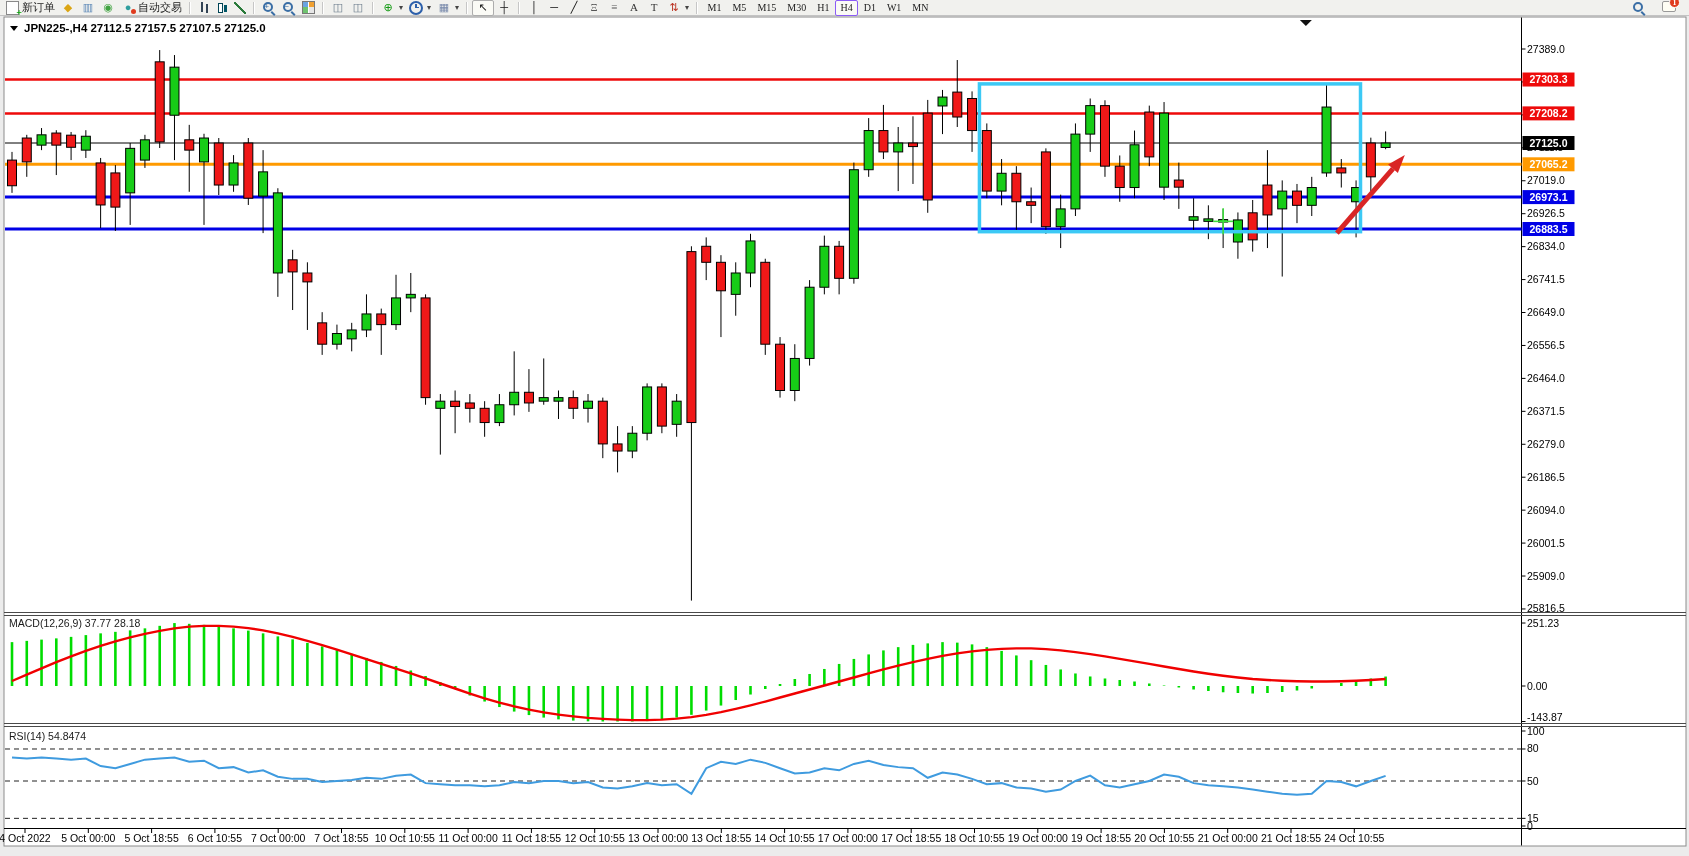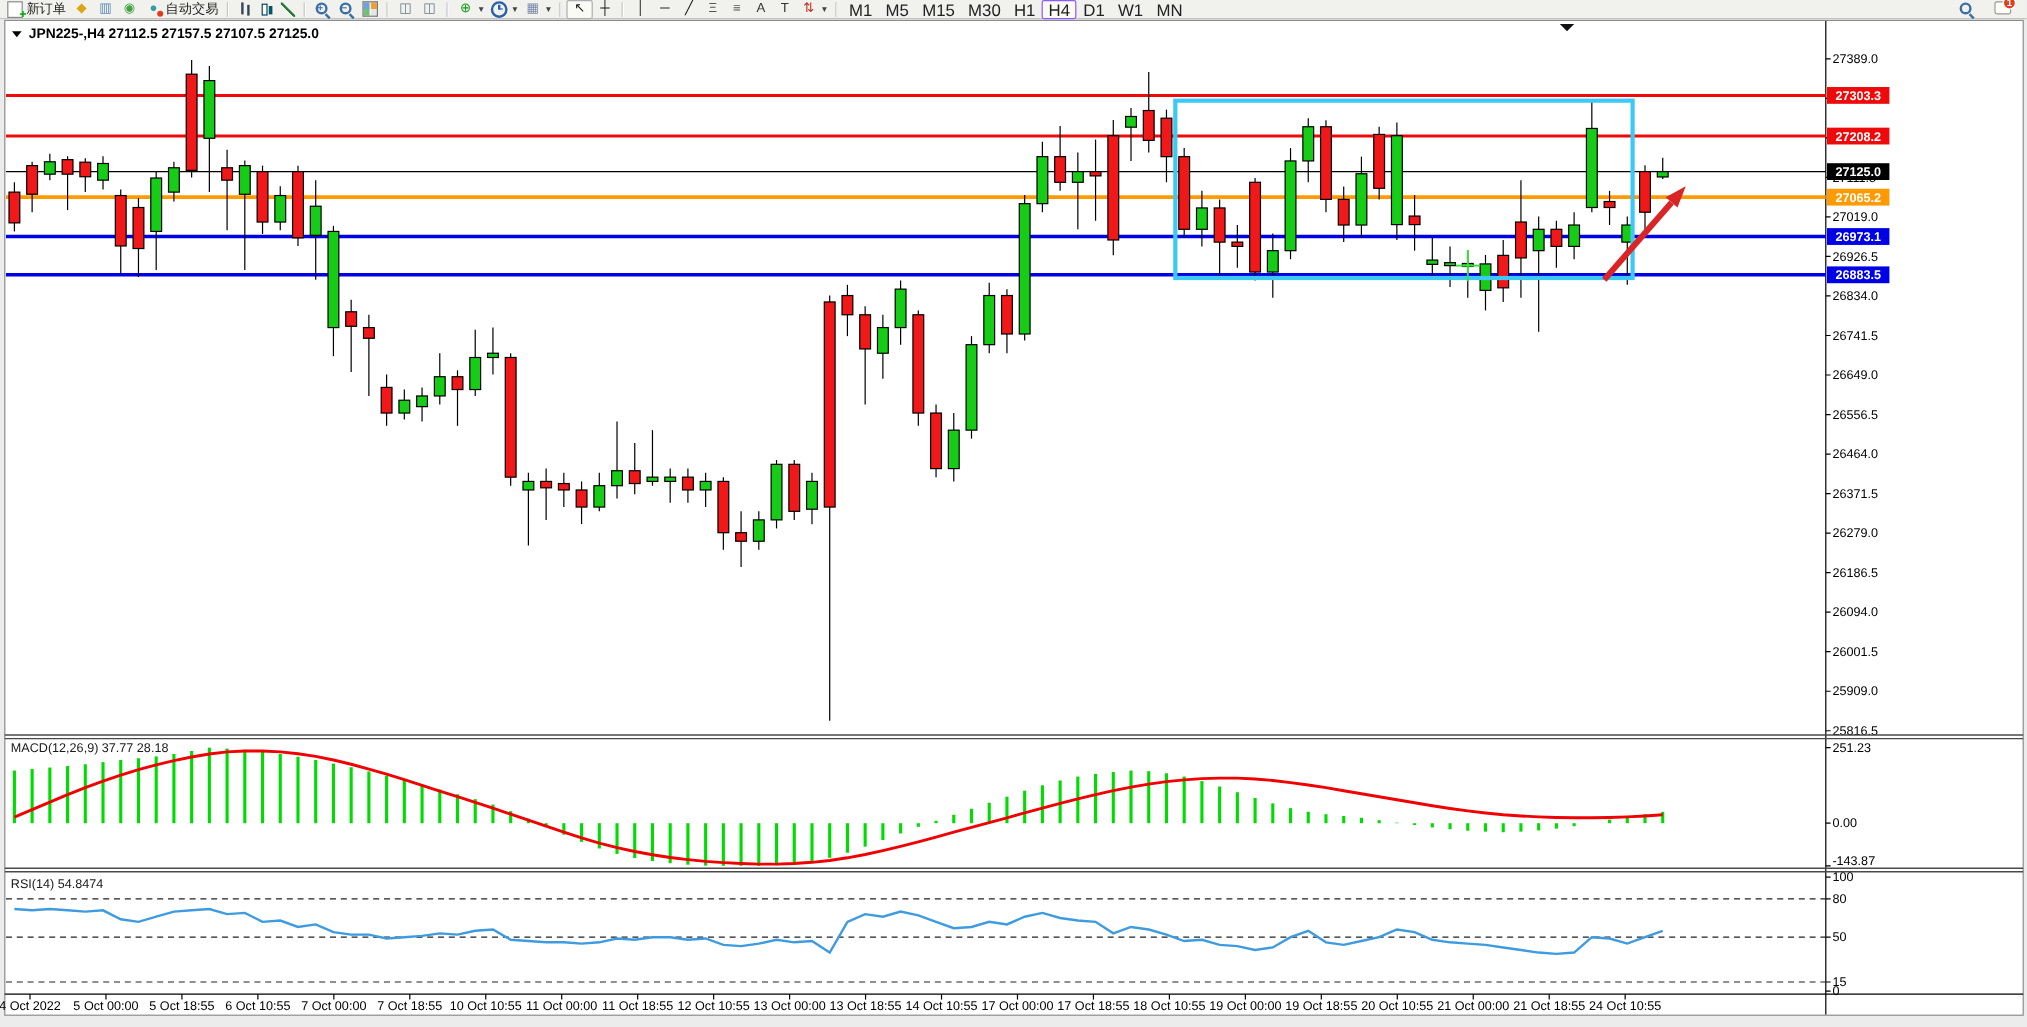--- a/index.html
+++ b/index.html
@@ -1,19 +1,19 @@
 <!DOCTYPE html>
 <html><head>
 <meta charset="utf-8">
 <style>
   html,body{margin:0;padding:0;background:#ececec;font-family:"Liberation Sans",sans-serif;}
   #app{position:relative;width:1689px;height:856px;background:#ececec;overflow:hidden;}
   
   #toolbar{position:absolute;left:0;top:0;width:1689px;height:16px;background:#f1f1ee;
-    border-bottom:1px solid #c3c3c3;display:flex;align-items:center;padding-left:3px;box-sizing:border-box;z-index:5;}
+    border-bottom:1px solid #c3c3c3;display:flex;align-items:center;padding-left:3px;box-sizing:border-box;z-index:5;font-family:Liberation Serif, serif;}
   .tbtn{height:14px;display:inline-flex;align-items:center;gap:3px;padding:0 3px;font-size:11px;color:#222;cursor:default;}
   .tbtn.active{background:#fbfbf6;border:1px solid #adadad;border-radius:2px;}
   .tsep{width:1px;height:12px;background:#c6c6c6;border-right:1px solid #ffffff;margin:0 4px;}
   .caret{font-size:8px;color:#444;margin-left:1px;}
   .ic{display:inline-flex;align-items:center;justify-content:center;width:14px;height:13px;font-size:11px;line-height:1;font-style:normal;position:relative;}
   .new-order-icon{width:11px;height:12px;background:#fff;border:1px solid#8a8a8a;}
   .new-order-icon::after{content:"+";color:#0a0;font-weight:bold;font-size:10px;position:absolute;right:-4px;bottom:-4px;}
   .autotrade-icon::after{content:"";position:absolute;right:-1px;bottom:0;width:5px;height:5px;border-radius:50%;background:#e03b1e;}
   .mag{width:14px;height:14px;}
   .mag::before{content:"";position:absolute;left:1px;top:1px;width:6px;height:6px;border:2px solid #3a6ea5;border-radius:50%;}
@@ -29,21 +29,21 @@
   .candle-chart-icon::before{content:"";position:absolute;left:2px;top:2px;width:3px;height:8px;background:#fff;border:1px solid #045;}
   .candle-chart-icon::after{content:"";position:absolute;left:8px;top:4px;width:3px;height:7px;background:#056;}
   .bar-chart-icon{width:12px;height:13px;}
   .bar-chart-icon::before{content:"";position:absolute;left:3px;top:1px;width:1.5px;height:10px;background:#345;}
   .bar-chart-icon::after{content:"";position:absolute;left:8px;top:3px;width:1.5px;height:9px;background:#345;}
   .line-chart-icon{width:12px;height:12px;background:linear-gradient(to top right,transparent 44%,#2a7a3a 45%,#2a7a3a 55%,transparent 56%);}
   .chat-icon{width:12px;height:9px;background:#fffef4;border:1px solid #999;border-radius:2px;margin-top:-2px;}
   .chat-badge{position:absolute;right:-5px;top:-5px;background:#e03c1e;color:#fff;font-size:8px;min-width:9px;height:9px;border-radius:50%;
     display:flex;align-items:center;justify-content:center;font-weight:bold;border:1px solid #fff;}
   #tf-group{display:flex;align-items:center;}
-  .tfb{font-size:14px;color:#222;padding:0 4.5px;height:14px;display:flex;align-items:center;border:1px solid transparent;}
+  .tfb{font-size:10px;color:#222;padding:0 4.5px;height:14px;display:flex;align-items:center;border:1px solid transparent;}
   .tfb.active{background:#fbfbf6;border:1px solid #8b5cf6;border-radius:2px;}
   #right-tools{margin-left:auto;display:flex;align-items:center;gap:10px;padding-right:10px;}
   
   #chart-svg{position:absolute;left:0;top:0;}
   text{font-family:"Liberation Sans",sans-serif;}
 </style>
 </head>
 <body>
 
 <div id="app">

